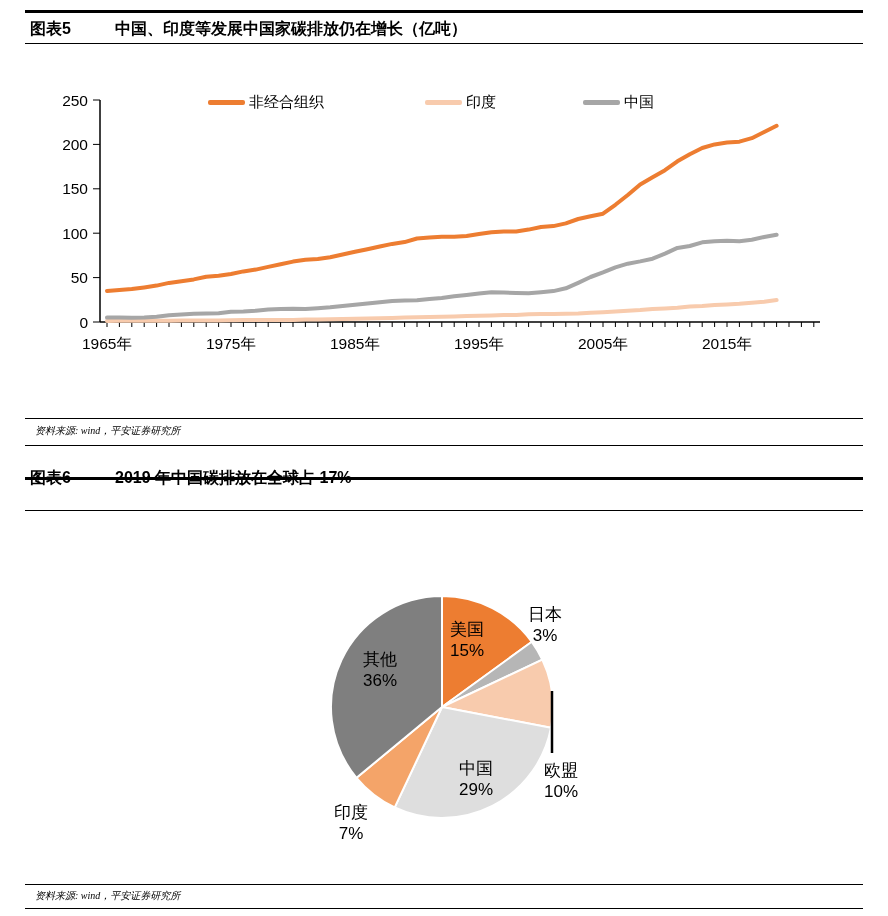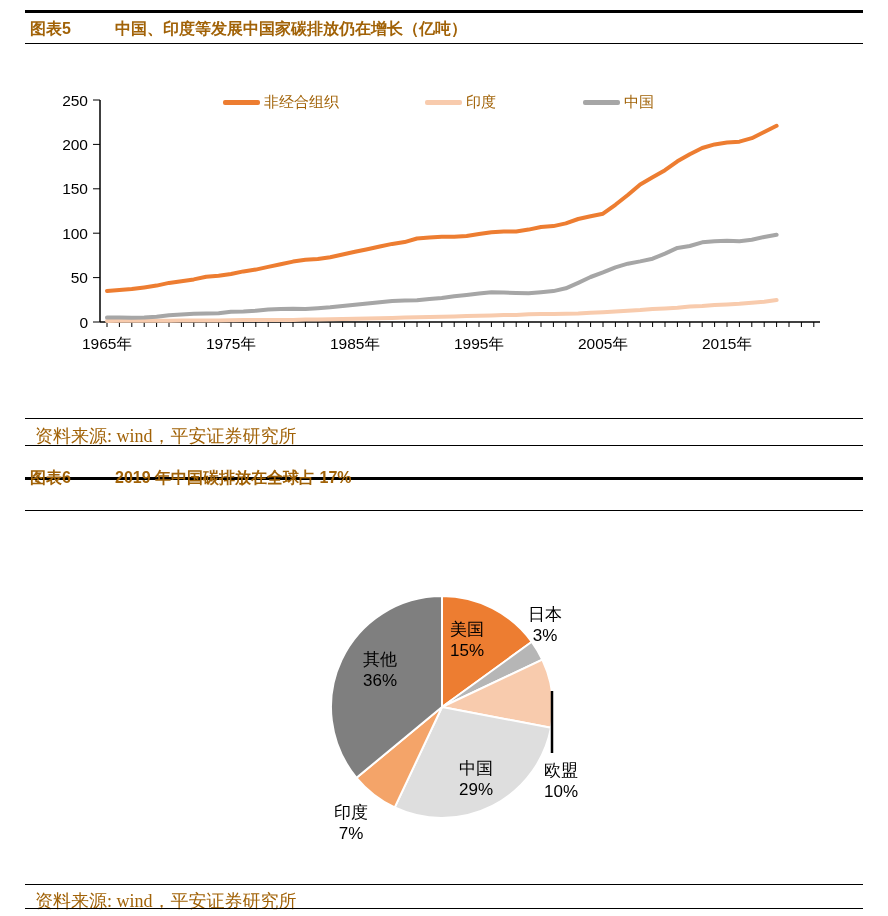--- a/index.html
+++ b/index.html
@@ -1,46 +1,46 @@
 <!DOCTYPE html>
 <html><head>
 <meta charset="utf-8">
 <style>
   *{margin:0;padding:0;box-sizing:border-box}
   html,body{background:#fff}
   .page{position:relative;width:888px;height:916px;background:#fff;overflow:hidden;
-        font-family:"Liberation Sans","DejaVu Sans",sans-serif;color:#a16207}
+        font-family:"Liberation Sans","DejaVu Sans",sans-serif;color:#000000}
   .rule{position:absolute;left:25px;width:838px;background:#000}
   .rule.thick{height:3px}
   .rule.thin{height:1px}
   .fig-header{position:absolute;left:30px;height:26px;display:flex;align-items:center;
               font-weight:bold;font-size:16px;white-space:nowrap}
   .fig-title{position:absolute;left:85px;white-space:nowrap}
   .legend-item{position:absolute;display:flex;align-items:center;gap:4px;font-size:15px;white-space:nowrap}
   .swatch{display:inline-block;width:37px;height:4.5px;border-radius:2px}
-  .source{position:absolute;left:35px;font-size:18px;
+  .source{position:absolute;left:35px;font-size:10px;font-style:italic;
           font-family:"Liberation Serif","DejaVu Serif",serif;white-space:nowrap}
   svg{position:absolute;left:0;font-family:"Liberation Sans","DejaVu Sans",sans-serif}
   svg text{fill:#000}
 </style>
 </head>
 <body>
 
 <div class="page">
 
   <section>
     <div class="rule thick" style="top:10px"></div>
     <div class="fig-header" style="top:16px">
       <span>图表5</span>
       <span class="fig-title">中国、印度等发展中国家碳排放仍在增长（亿吨）</span>
     </div>
     <div class="rule thin" style="top:43px"></div>
 
     <div id="legend">
-        <div class="legend-item" style="left: 223px; top: 93px; align-items: center;">
+        <div class="legend-item" style="left: 208px; top: 93px; align-items: center;">
           <span class="swatch" style="background: rgb(237, 125, 49);"></span>
           <span>非经合组织</span>
         </div>
         <div class="legend-item" style="left: 425px; top: 93px;">
           <span class="swatch" style="background: rgb(248, 203, 173);"></span>
           <span>印度</span>
         </div>
         <div class="legend-item" style="left: 583px; top: 93px;">
           <span class="swatch" style="background: rgb(166, 166, 166);"></span>
           <span>中国</span>

